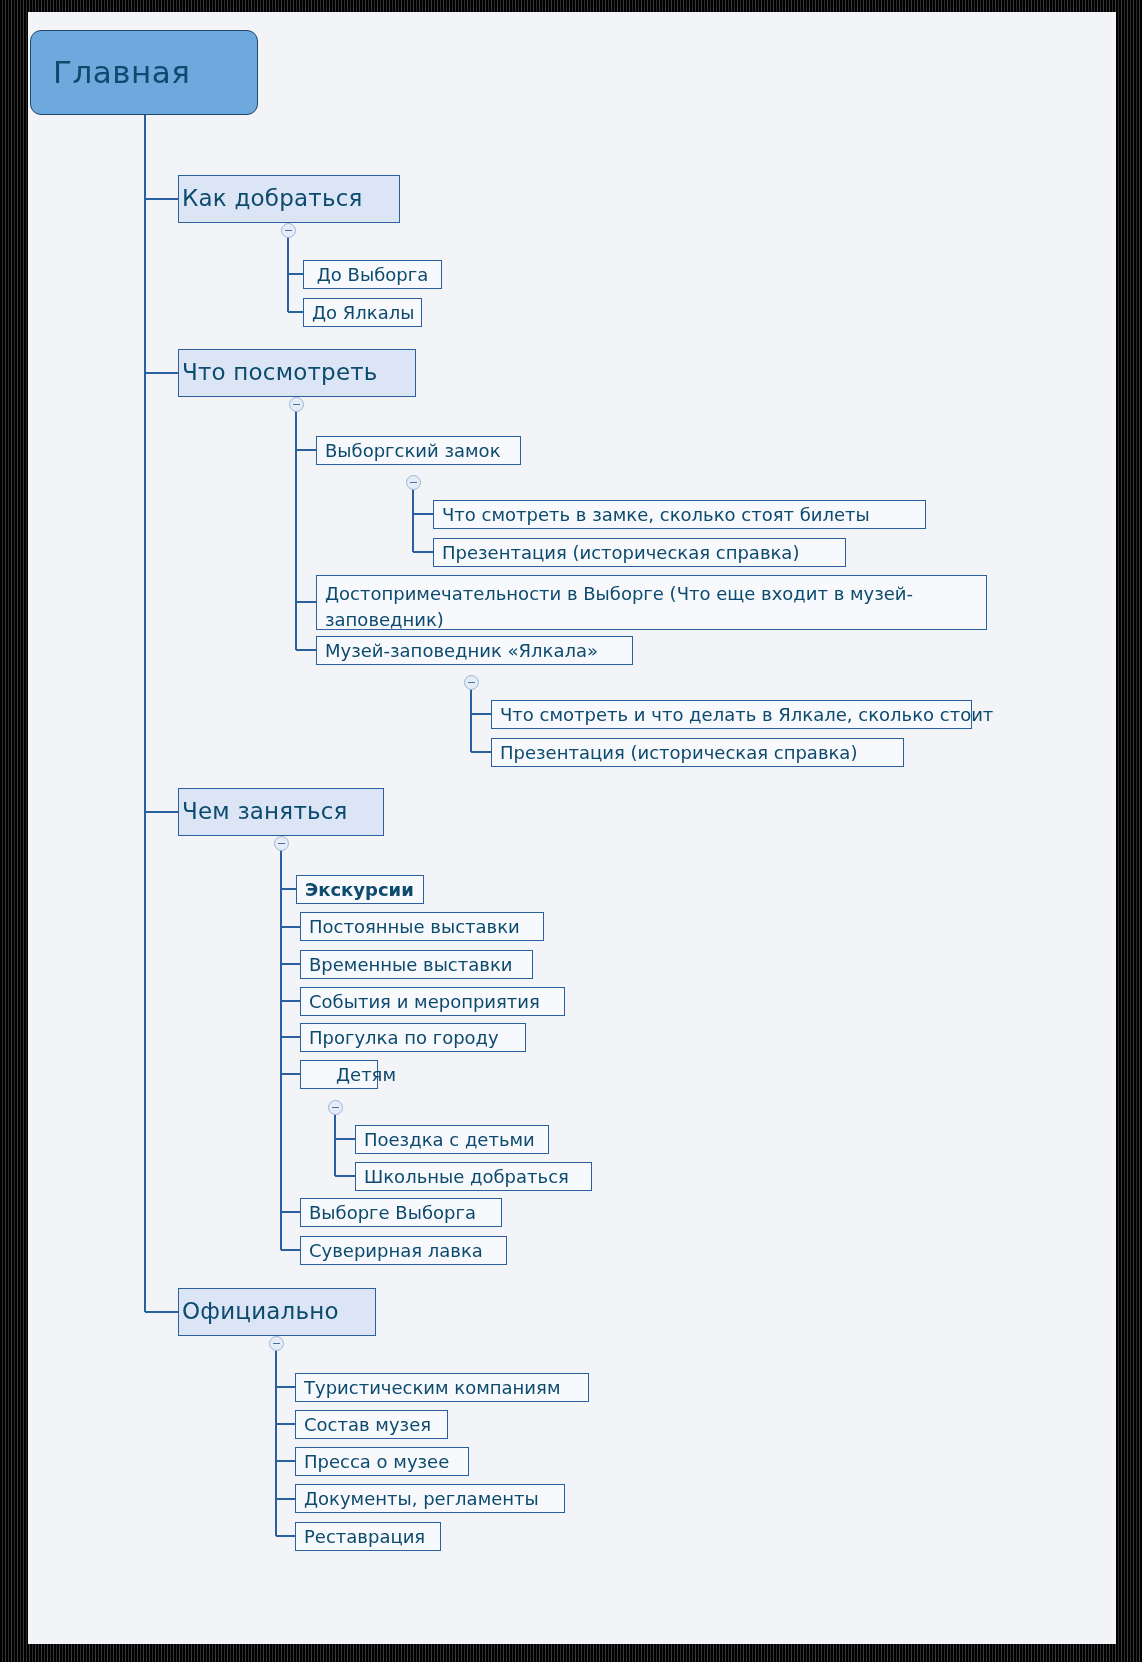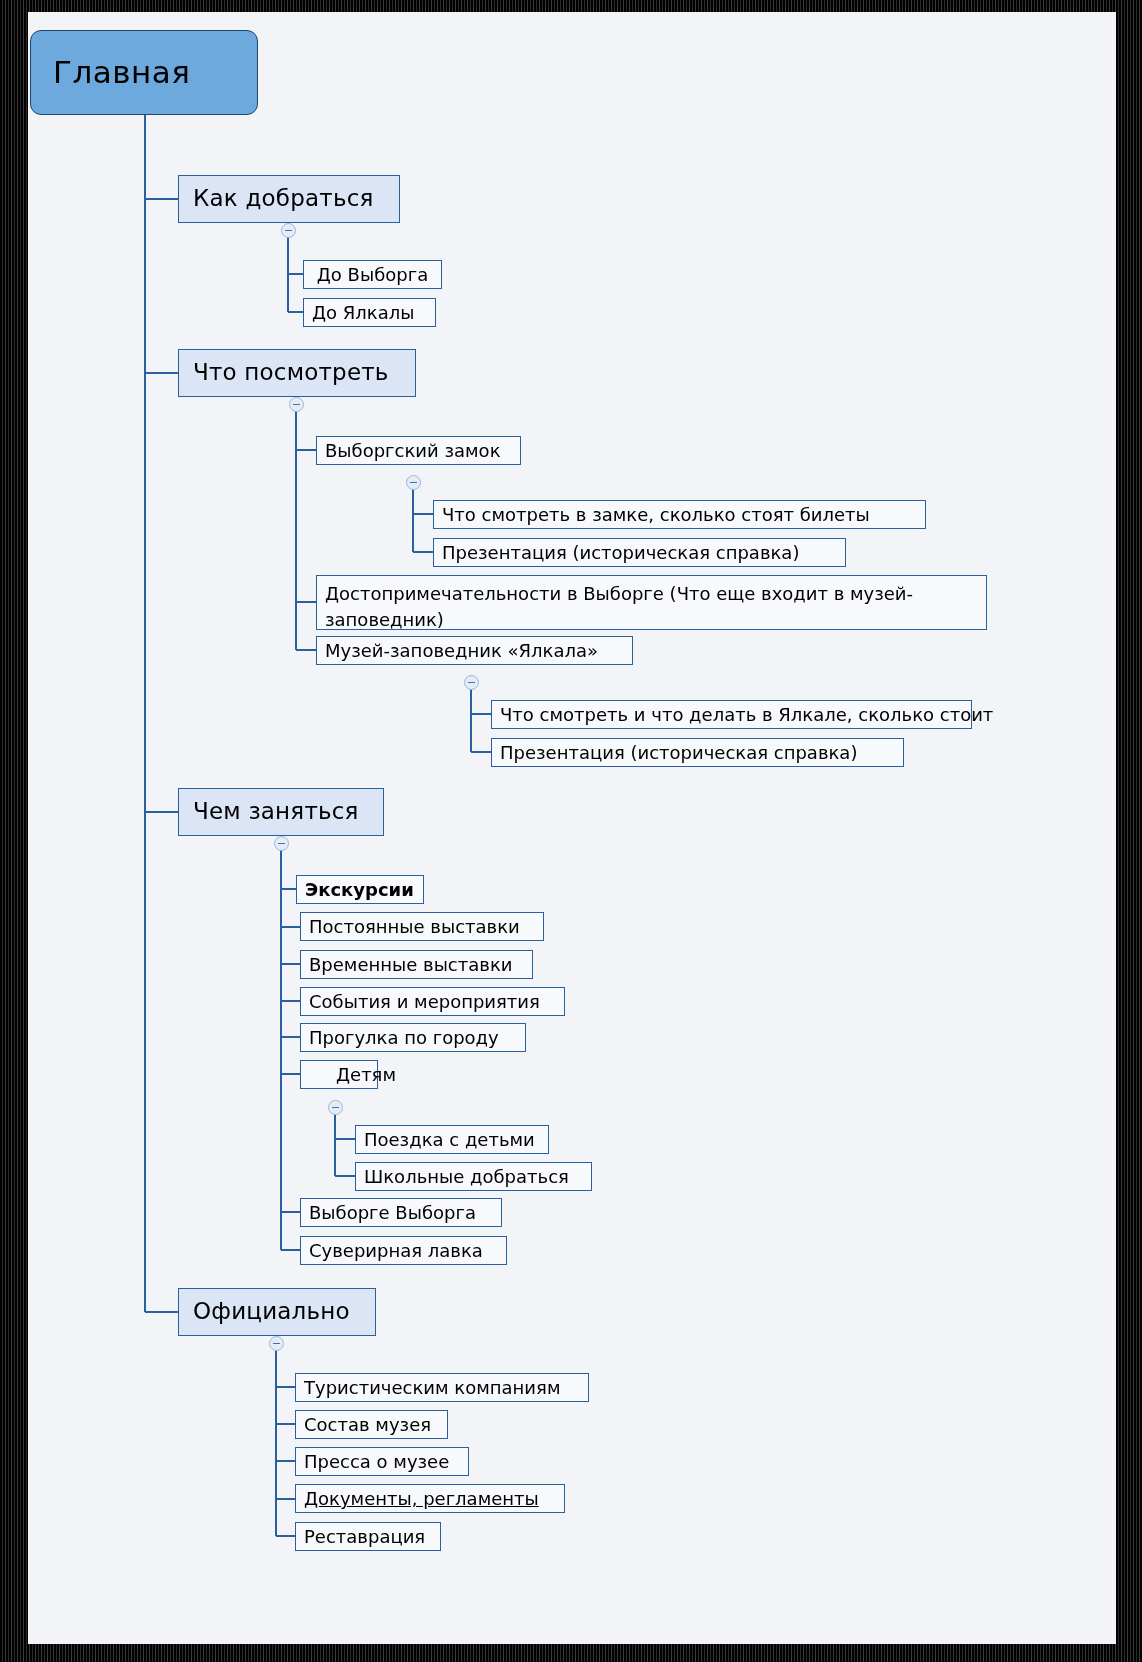--- a/index.html
+++ b/index.html
@@ -41,39 +41,39 @@
     left: 0; top: 0;
     width: 1088px;
     height: 1632px;
     pointer-events: none;
   }
 
   
   .node {
     position: absolute;
     box-sizing: border-box;
-    color: #000000;
+    color: #0c4a6e;
     white-space: pre;
     line-height: 1.18;
     display: flex;
     align-items: center;
   }
   .node.root {
     background: #6ea9dd;
     border: 1.6px solid #22456b;
     border-radius: 11px;
     font-size: 31px;
     padding: 0 22px;
     letter-spacing: .5px;
   }
   .node.lvl1 {
     background: #dbe5f5;
     border: 1.7px solid #2a5fa0;
     font-size: 23px;
-    padding: 0 14px;
+    padding: 0 3px;
     letter-spacing: .2px;
   }
   .node.lvl2, .node.lvl3 {
     background: #f7f9fd;
     border: 1.6px solid #2a5fa0;
     font-size: 18px;
     padding: 0 8px;
   }
   .node.wrap {
     white-space: normal;
@@ -165,21 +165,21 @@
     </div>
 
     <div class="node lvl1" style="left:150px; top:163px; width:222px; height:48px;">
       <span>Как добраться</span>
     </div>
     <div class="toggle" style="left:253px; top:211px;"></div>
 
     <div class="node lvl2" style="left:275px; top:248px; width:139px; height:29px;justify-content:center;">
       <span>До Выборга</span>
     </div>
-    <div class="node lvl2" style="left:275px; top:286px; width:133px; height:29px;">
+    <div class="node lvl2" style="left:275px; top:286px; width:119px; height:29px;">
       <span>До Ялкалы</span>
     </div>
 
     <div class="node lvl1" style="left:150px; top:337px; width:238px; height:48px;">
       <span>Что посмотреть</span>
     </div>
     <div class="toggle" style="left:261px; top:385px;"></div>
 
     <div class="node lvl2" style="left:288px; top:424px; width:205px; height:29px;">
       <span>Выборгский замок</span>
@@ -255,21 +255,21 @@
 
     <div class="node lvl2" style="left:267px; top:1361px; width:294px; height:29px;">
       <span>Туристическим компаниям</span>
     </div>
     <div class="node lvl2" style="left:267px; top:1398px; width:153px; height:29px;">
       <span>Состав музея</span>
     </div>
     <div class="node lvl2" style="left:267px; top:1435px; width:174px; height:29px;">
       <span>Пресса о музее</span>
     </div>
-    <div class="node lvl2" style="left:267px; top:1472px; width:270px; height:29px;text-decoration:underline;">
+    <div class="node lvl2" style="left:267px; top:1472px; width:270px; height:29px;">
       <span>Документы, регламенты</span>
     </div>
     <div class="node lvl2" style="left:267px; top:1510px; width:146px; height:29px;">
       <span>Реставрация</span>
     </div>
 
   </div>
 </div>
 
 </body></html>

